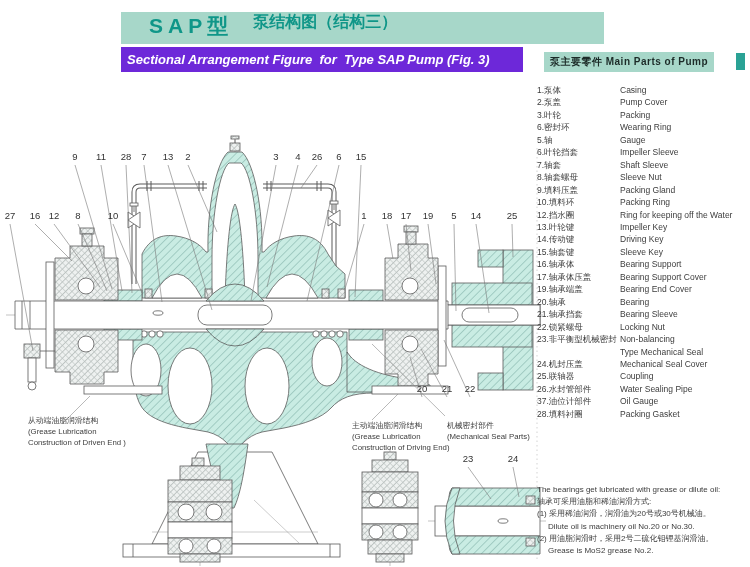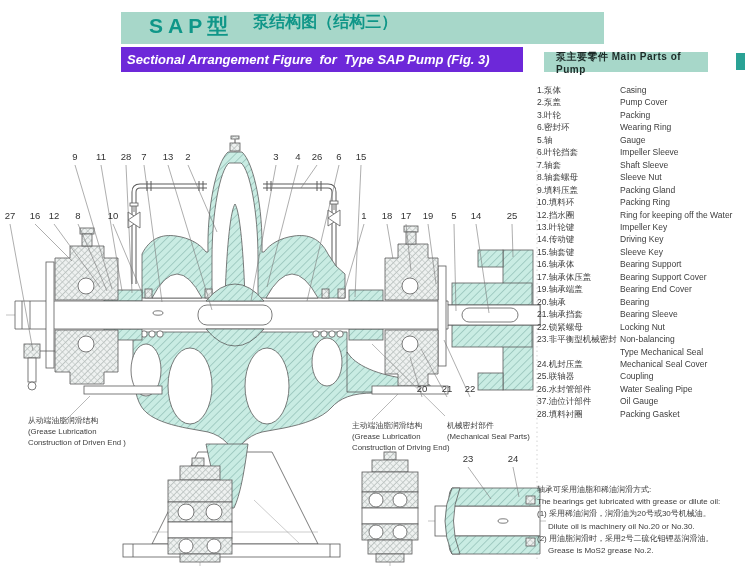--- a/index.html
+++ b/index.html
@@ -9,23 +9,23 @@
   
   .band1{position:absolute;left:121px;top:12px;width:483px;height:32px;background:#a7d7c9;
          display:flex;align-items:flex-start;padding-left:28px;box-sizing:border-box;}
   .band1 .t1{color:#0f9688;font-weight:bold;font-size:21px;letter-spacing:5px;white-space:pre;}
   .band1 .t2{color:#0f9688;font-weight:bold;font-size:16px;margin-left:20px;white-space:pre;}
   .band2{position:absolute;left:121px;top:47px;width:402px;height:25px;background:#6d28d9;
          display:flex;align-items:center;padding-left:6px;box-sizing:border-box;}
   .band2 span{color:#fff;font-style:italic;font-weight:bold;font-size:13px;white-space:pre;}
   .edge-mark{position:absolute;left:736px;top:53px;width:9px;height:17px;background:#2aa295;}
   
-  .parts-title{position:absolute;left:544px;top:52px;width:152px;height:20px;background:#a7d7c9;
+  .parts-title{position:absolute;left:544px;top:52px;width:170px;height:20px;background:#a7d7c9;
                color:#1c2b28;font-size:10px;font-weight:bold;display:flex;align-items:center;
-               justify-content:center;letter-spacing:.5px;padding-left:12px;}
+               justify-content:center;letter-spacing:.5px;}
   #parts-list{position:absolute;left:537px;top:84px;width:210px;color:#3c3c3c;font-size:8.5px;
               line-height:12.45px;}
   #parts-list .zh{display:inline-block;width:83px;vertical-align:top;}
   #parts-list .en{display:inline-block;vertical-align:top;}
   
   #notes{position:absolute;left:537px;top:484px;width:212px;color:#3c3c3c;font-size:8px;
          line-height:12.2px;}
   #notes .ind{padding-left:11px;}
   
   .dlabel{position:absolute;color:#3c3c3c;font-size:7.8px;line-height:11px;}
@@ -342,22 +342,22 @@
       <div><span class="zh">22.锁紧螺母</span><span class="en">Locking Nut</span></div>
       <div><span class="zh">23.非平衡型机械密封</span><span class="en">Non-balancing</span></div>
       <div><span class="zh"></span><span class="en">Type Mechanical Seal</span></div>
       <div><span class="zh">24.机封压盖</span><span class="en">Mechanical Seal Cover</span></div>
       <div><span class="zh">25.联轴器</span><span class="en">Coupling</span></div>
       <div><span class="zh">26.水封管部件</span><span class="en">Water Sealing Pipe</span></div>
       <div><span class="zh">37.油位计部件</span><span class="en">Oil Gauge</span></div>
       <div><span class="zh">28.填料衬圈</span><span class="en">Packing Gasket</span></div>
     </div>
 <div id="notes">
+      <div>The bearings get lubricated with grease or dilute oil:</div>
       <div>轴承可采用油脂和稀油润滑方式:</div>
-      <div>The bearings get lubricated with grease or dilute oil:</div>
       <div>(1) 采用稀油润滑，润滑油为20号或30号机械油。</div>
       <div class="ind">Dilute oil is machinery oil No.20 or No.30.</div>
       <div>(2) 用油脂润滑时，采用2号二硫化钼锂基润滑油。</div>
       <div class="ind">Grease is MoS2 grease No.2.</div>
     </div>
 
 <div class="dlabel" id="lbl-driven">
       <div>从动端油脂润滑结构</div>
       <div>(Grease Lubrication</div>
       <div>Construction of Driven End )</div>

